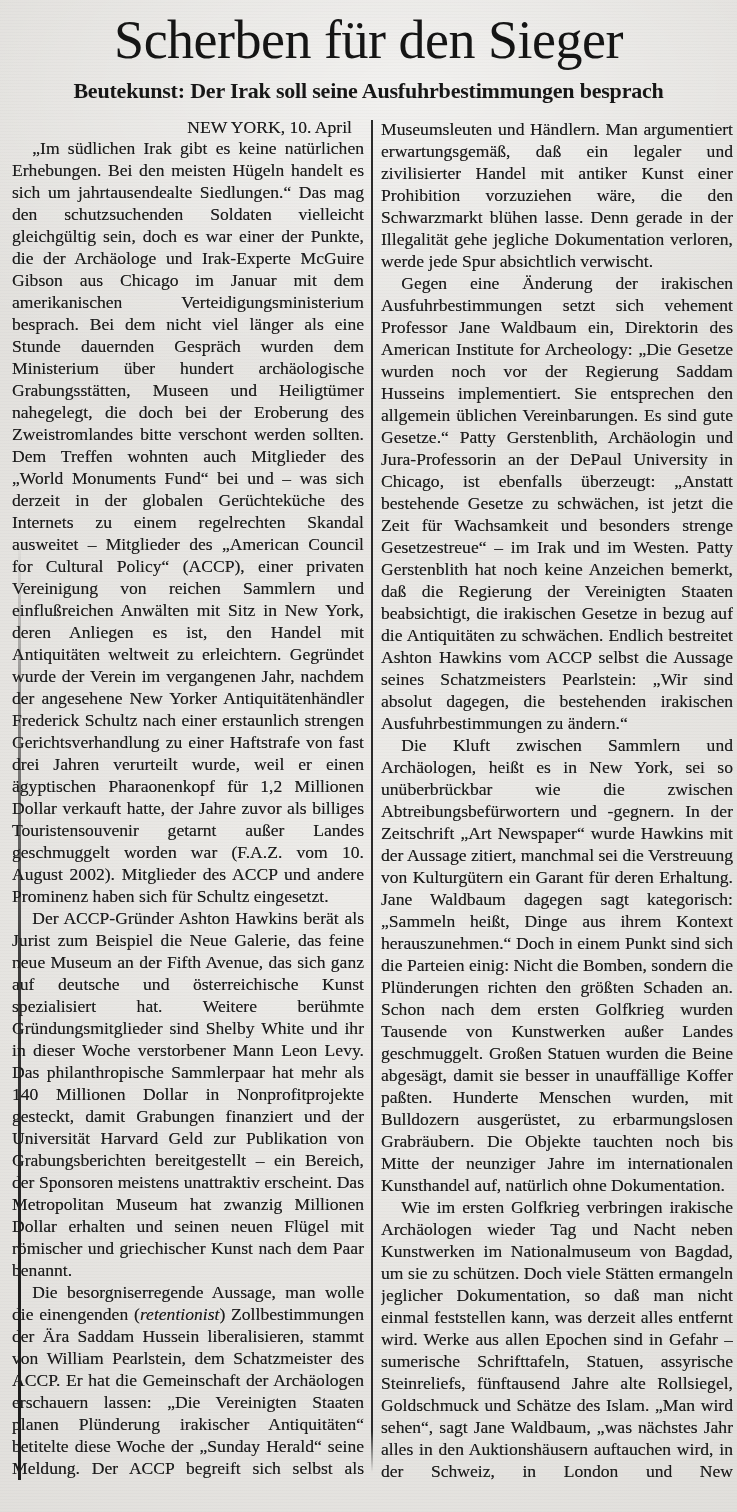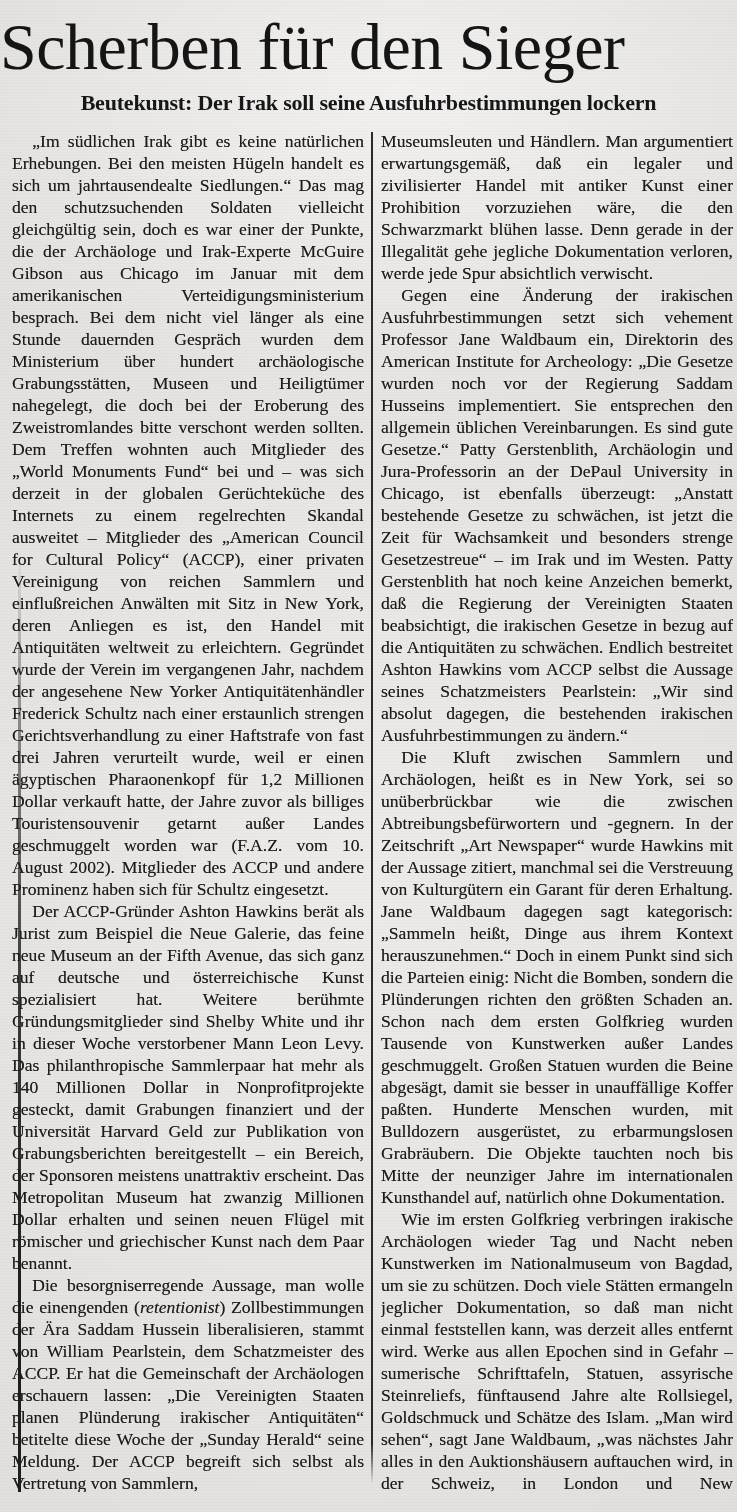--- a/index.html
+++ b/index.html
@@ -20,22 +20,23 @@
     height: 1512px;
     overflow: hidden;
     background:
       repeating-linear-gradient(0deg, rgba(0,0,0,0.015) 0 1px, rgba(255,255,255,0) 1px 3px),
       radial-gradient(ellipse 900px 480px at 55% 6%, rgba(255,255,255,0.55), rgba(255,255,255,0) 65%),
       radial-gradient(ellipse 850px 1250px at 48% 58%, rgba(255,255,255,0.28), rgba(0,0,0,0.035) 85%),
       var(--paper);
   }
   .masthead { padding-top: 12px; }
   h1.title {
-    font-size: 66px;
+    font-size: 54px;
     font-weight: normal;
+    text-align: center;
     letter-spacing: -0.5px;
     line-height: 1.05;
     color: #151515;
   }
   h2.subtitle {
     margin-top: 9px;
     font-size: 22px;
     font-weight: bold;
     text-align: center;
     letter-spacing: -0.2px;
@@ -95,27 +96,28 @@
     white-space: nowrap;
     font-family: Liberation Mono, monospace;
   }
 </style>
 </head>
 <body>
 
 <div class="page">
   <div class="masthead">
     <h1 class="title">Scherben für den Sieger</h1>
-    <h2 class="subtitle">Beutekunst: Der Irak soll seine Ausfuhrbestimmungen lockern</h2>
+    <h2 class="subtitle">Beutekunst: Der Irak soll seine Ausfuhrbestimmungen besprach</h2>
   </div>
 
   <div class="body-wrap">
     <div class="edge-rule"></div>
 
     <div class="col col-left">
+      <p class="dateline">NEW YORK, 10. April</p>
     <p class="para indent"><span>„Im südlichen Irak gibt es keine natürlichen Erhebungen. Bei den meisten Hügeln handelt es sich um jahrtausendealte Siedlungen.“ Das mag den schutzsuchenden Soldaten vielleicht gleichgültig sein, doch es war einer der Punkte, die der Archäologe und Irak-Experte McGuire Gibson aus Chicago im Januar mit dem amerikanischen Verteidigungsministerium besprach. Bei dem nicht viel länger als eine Stunde dauernden Gespräch wurden dem Ministerium über hundert archäologische Grabungsstätten, Museen und Heiligtümer nahegelegt, die doch bei der Eroberung des Zweistromlandes bitte verschont werden sollten. Dem Treffen wohnten auch Mitglieder des „World Monuments Fund“ bei und – was sich derzeit in der globalen Gerüchteküche des Internets zu einem regelrechten Skandal ausweitet – Mitglieder des „American Council for Cultural Policy“ (ACCP), einer privaten Vereinigung von reichen Sammlern und einflußreichen Anwälten mit Sitz in New York, deren Anliegen es ist, den Handel mit Antiquitäten weltweit zu erleichtern. Gegründet wurde der Verein im vergangenen Jahr, nachdem der angesehene New Yorker Antiquitätenhändler Frederick Schultz nach einer erstaunlich strengen Gerichtsverhandlung zu einer Haftstrafe von fast drei Jahren verurteilt wurde, weil er einen ägyptischen Pharaonenkopf für 1,2 Millionen Dollar verkauft hatte, der Jahre zuvor als billiges Touristensouvenir getarnt außer Landes geschmuggelt worden war (F.A.Z. vom 10. August 2002). Mitglieder des ACCP und andere Prominenz haben sich für Schultz eingesetzt.</span></p>
         <p class="para indent"><span>Der ACCP-Gründer Ashton Hawkins berät als Jurist zum Beispiel die Neue Galerie, das feine neue Museum an der Fifth Avenue, das sich ganz auf deutsche und österreichische Kunst spezialisiert hat. Weitere berühmte Gründungsmitglieder sind Shelby White und ihr in dieser Woche verstorbener Mann Leon Levy. Das philanthropische Sammlerpaar hat mehr als 140 Millionen Dollar in Nonprofitprojekte gesteckt, damit Grabungen finanziert und der Universität Harvard Geld zur Publikation von Grabungsberichten bereitgestellt – ein Bereich, der Sponsoren meistens unattraktiv erscheint. Das Metropolitan Museum hat zwanzig Millionen Dollar erhalten und seinen neuen Flügel mit römischer und griechischer Kunst nach dem Paar benannt.</span></p>
         <p class="para indent"><span>Die besorgniserregende Aussage, man wolle die einengenden (</span><span class="it">retentionist</span><span>) Zollbestimmungen der Ära Saddam Hussein liberalisieren, stammt von William Pearlstein, dem Schatzmeister des ACCP. Er hat die Gemeinschaft der Archäologen erschauern lassen: „Die Vereinigten Staaten planen Plünderung irakischer Antiquitäten“ betitelte diese Woche der „Sunday Herald“ seine Meldung. Der ACCP begreift sich selbst als Vertretung von Sammlern,</span></p>
       </div>
 
     <div class="col-divider"></div>
 
     <div class="col col-right">
         <p class="para"><span>Museumsleuten und Händlern. Man argumentiert erwartungsgemäß, daß ein legaler und zivilisierter Handel mit antiker Kunst einer Prohibition vorzuziehen wäre, die den Schwarzmarkt blühen lasse. Denn gerade in der Illegalität gehe jegliche Dokumentation verloren, werde jede Spur absichtlich verwischt.</span></p>
         <p class="para indent"><span>Gegen eine Änderung der irakischen Ausfuhrbestimmungen setzt sich vehement Professor Jane Waldbaum ein, Direktorin des American Institute for Archeology: „Die Gesetze wurden noch vor der Regierung Saddam Husseins implementiert. Sie entsprechen den allgemein üblichen Vereinbarungen. Es sind gute Gesetze.“ Patty Gerstenblith, Archäologin und Jura-Professorin an der DePaul University in Chicago, ist ebenfalls überzeugt: „Anstatt bestehende Gesetze zu schwächen, ist jetzt die Zeit für Wachsamkeit und besonders strenge Gesetzestreue“ – im Irak und im Westen. Patty Gerstenblith hat noch keine Anzeichen bemerkt, daß die Regierung der Vereinigten Staaten beabsichtigt, die irakischen Gesetze in bezug auf die Antiquitäten zu schwächen. Endlich bestreitet Ashton Hawkins vom ACCP selbst die Aussage seines Schatzmeisters Pearlstein: „Wir sind absolut dagegen, die bestehenden irakischen Ausfuhrbestimmungen zu ändern.“</span></p>

